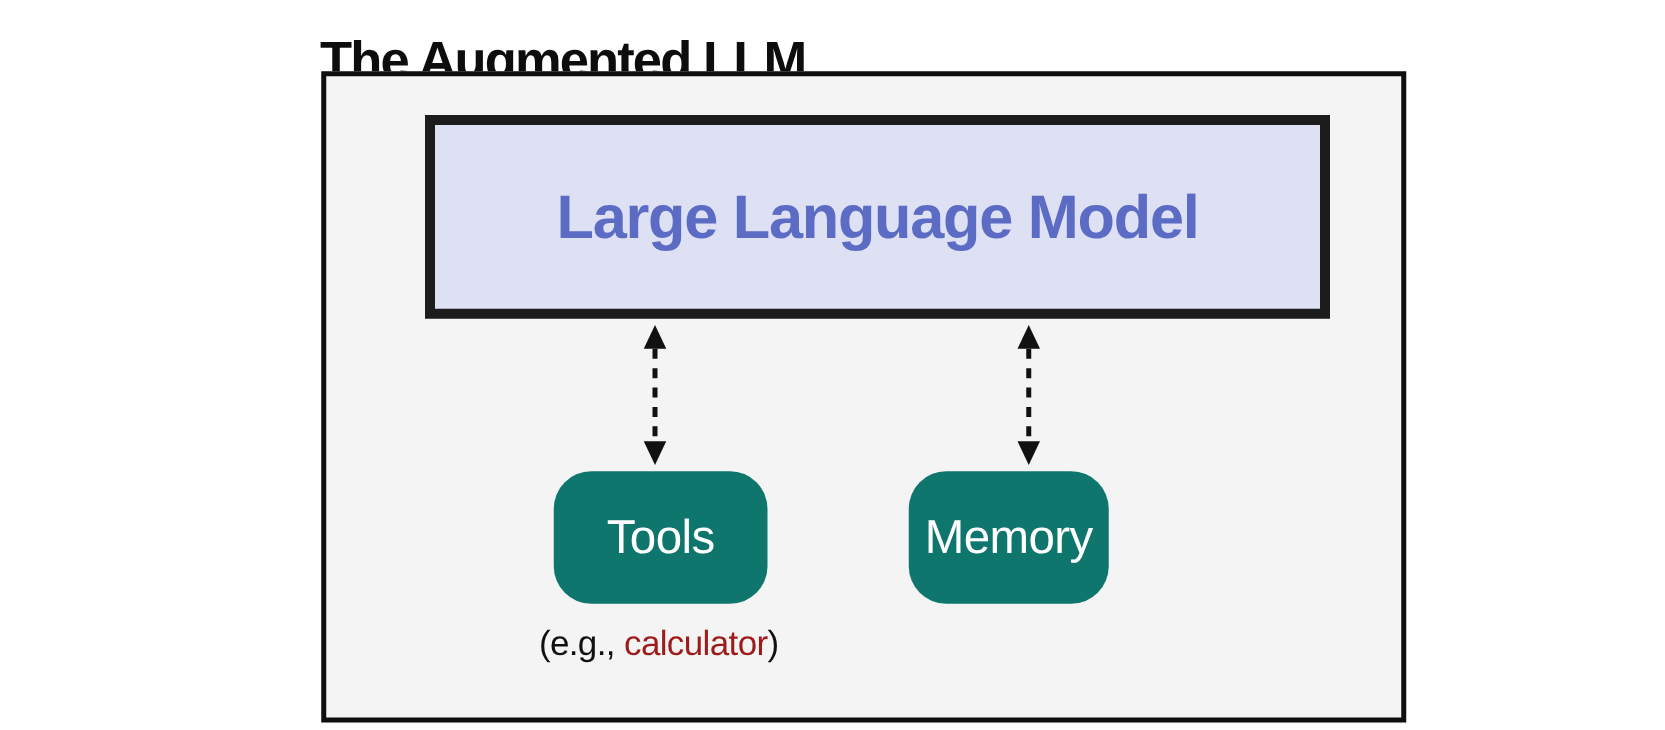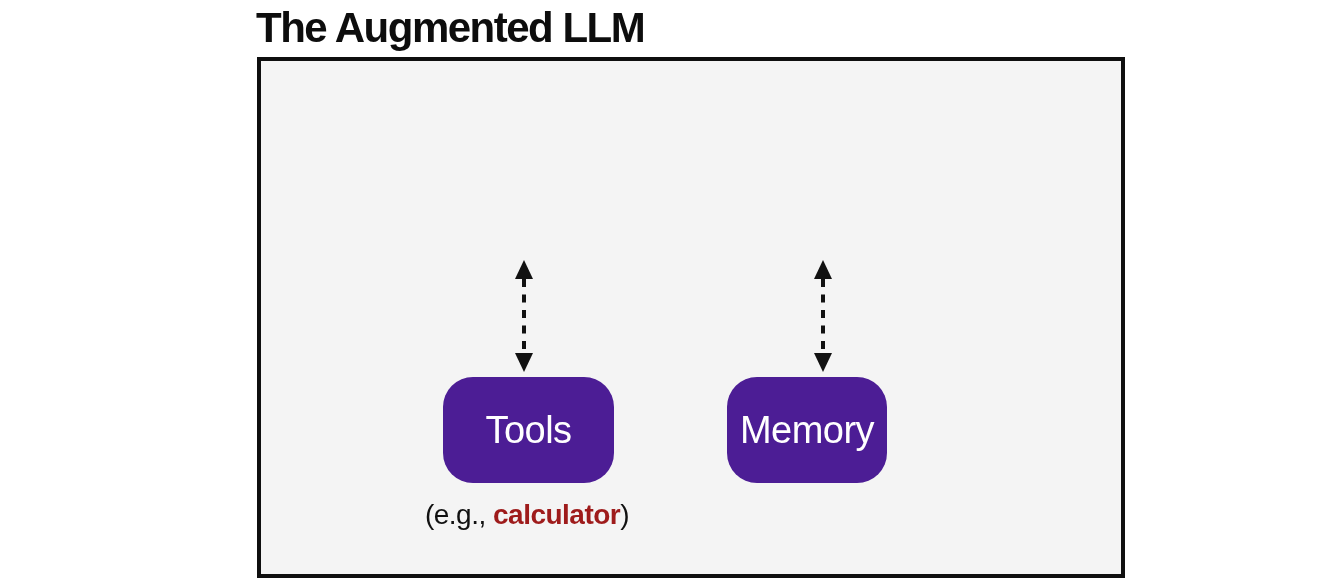--- a/index.html
+++ b/index.html
@@ -2,21 +2,21 @@
 <html><head>
 <meta charset="utf-8">
 <style>
   * { margin: 0; padding: 0; box-sizing: border-box; }
   html, body { width: 1332px; height: 584px; background: #ffffff; overflow: hidden; }
   body { font-family: "Liberation Sans", "DejaVu Sans", sans-serif; position: relative; }
 
   .stage { position: absolute; left: 0; top: 0; width: 1332px; height: 584px; }
 
   .diagram-title {
-    position: absolute; left: 256px; top: 4px;
+    position: absolute; left: 256px; top: 24px;
     font-size: 42px; font-weight: 700; letter-spacing: -1.5px;
     color: #0d0d0d; white-space: nowrap;
   }
 
   .outer-frame {
     position: absolute; left: 257px; top: 57px; width: 868px; height: 521px;
     background: #f4f4f4; border: 4px solid #0f0f0f;
   }
 
   .llm-box {
@@ -30,46 +30,49 @@
   }
 
   .arrow { position: absolute; width: 30px; height: 112px; top: 260px; }
   .arrow-tools  { left: 509px; }
   .arrow-memory { left: 808px; }
   .arrow line    { stroke: #111111; stroke-width: 4; }
   .arrow polygon { fill: #111111; }
 
   .node {
     position: absolute; top: 377px; height: 106px;
-    background: #4c1d95; border-radius: 30px;
+    background: #0f766e; border-radius: 30px;
     display: flex; align-items: center; justify-content: center;
   }
   .node-tools  { left: 443px; width: 171px; }
   .node-memory { left: 727px; width: 160px; }
   .node-label  { color: #ffffff; font-size: 38px; font-weight: 400; letter-spacing: -0.5px; }
 
   .caption {
     position: absolute; text-align: center;
     font-size: 28px; letter-spacing: -0.5px; line-height: 37px; color: #111111;
   }
   .caption-tools  { left: 391px; top: 496px; width: 272px; }
   .caption-memory { left: 675px; top: 488px; width: 300px; }
-  .caption strong { font-weight: 700; }
+  .caption strong { font-weight: 400; }
   .hl-red   { color: #9e1b1b; }
   .hl-green { color: #0f7b3d; }
 </style>
 </head>
 <body>
 
 <div class="stage">
 
   <h1 class="diagram-title">The Augmented LLM</h1>
 
   <div class="outer-frame"></div>
 
+  <div class="llm-box">
+    <span class="llm-label">Large Language Model</span>
+  </div>
 
   <svg class="arrow arrow-tools" viewBox="0 0 30 112">
     <polygon points="15,0 6,19 24,19"></polygon>
     <line x1="15" y1="19" x2="15" y2="93" stroke-dasharray="8 7.5"></line>
     <polygon points="15,112 6,93 24,93"></polygon>
   </svg>
 
   <svg class="arrow arrow-memory" viewBox="0 0 30 112">
     <polygon points="15,0 6,19 24,19"></polygon>
     <line x1="15" y1="19" x2="15" y2="93" stroke-dasharray="8 7.5"></line>

